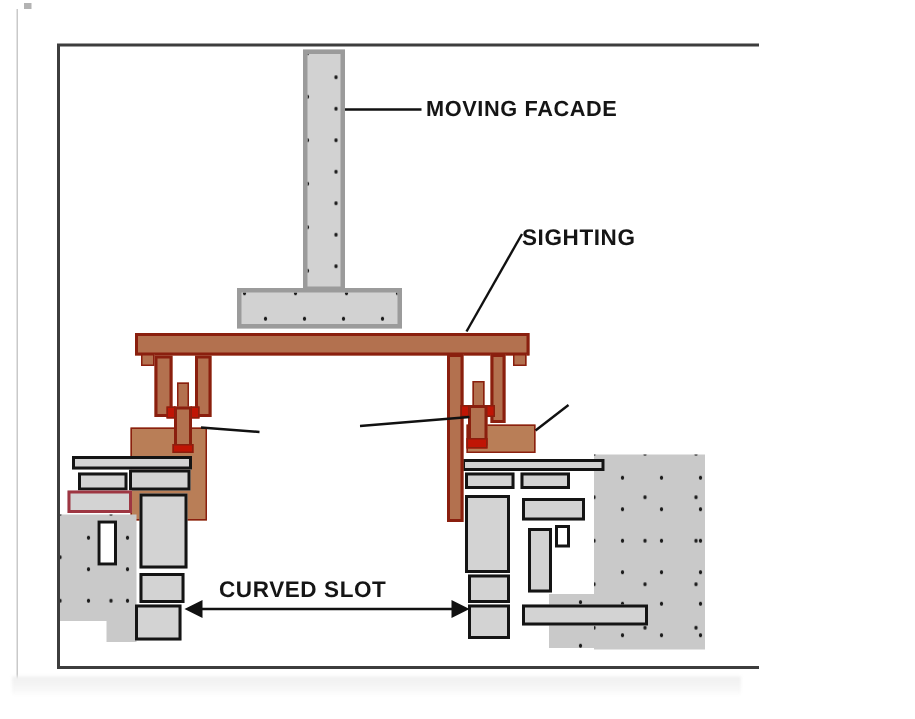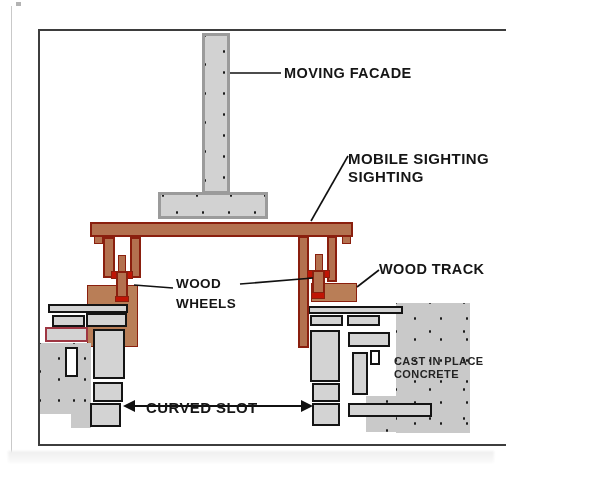--- a/index.html
+++ b/index.html
@@ -146,33 +146,23 @@
     <line x1="134" y1="285" x2="173" y2="288" stroke="#111" stroke-width="1.6"></line>
     <line x1="240" y1="284" x2="313" y2="278" stroke="#111" stroke-width="1.6"></line>
     <line x1="357" y1="287" x2="379" y2="270" stroke="#111" stroke-width="1.6"></line>
     <line x1="131" y1="406" x2="305" y2="406" stroke="#111" stroke-width="1.8"></line>
     <polygon points="123,406 135,400 135,412" fill="#111"></polygon>
     <polygon points="313,406 301,400 301,412" fill="#111"></polygon>
   </svg>
 
   <div class="lbl" style="left:284px;top:65px;font-size:14.5px;">MOVING FACADE</div>
   <div class="lbl" style="left:348px;top:150px;font-size:15px;">
-    <div>MOBILE SIGHTING</div>
     <div>SIGHTING</div>
   </div>
-  <div class="lbl" style="left:176px;top:274px;font-size:13.5px;line-height:1.45;">
-    <div>WOOD</div>
-    <div>WHEELS</div>
-  </div>
-  <div class="lbl" style="left:379px;top:261px;font-size:14.5px;">WOOD TRACK</div>
-  <div class="lbl" style="left:394px;top:355px;font-size:11px;color:#242424;">
-    <div>CAST IN PLACE</div>
-    <div>CONCRETE</div>
-  </div>
-  <div class="lbl" style="left:146px;top:385px;font-size:15px;margin-top:14px;">CURVED SLOT</div>
+  <div class="lbl" style="left:146px;top:385px;font-size:15px;">CURVED SLOT</div>
 
   <div class="tb-box" style="left:518px;top:29px;width:54px;height:364px;"></div>
 
   <div class="logo-wrap">
     <div class="logo-inner">
       <div class="okon-rule"></div>
       <div class="okon-outline">O'KON</div>
       <div class="okon-solid">O'KON</div>
       <div class="tagline">ENGINEERS &amp; DESIGNERS</div>
       <div class="smallprint">

